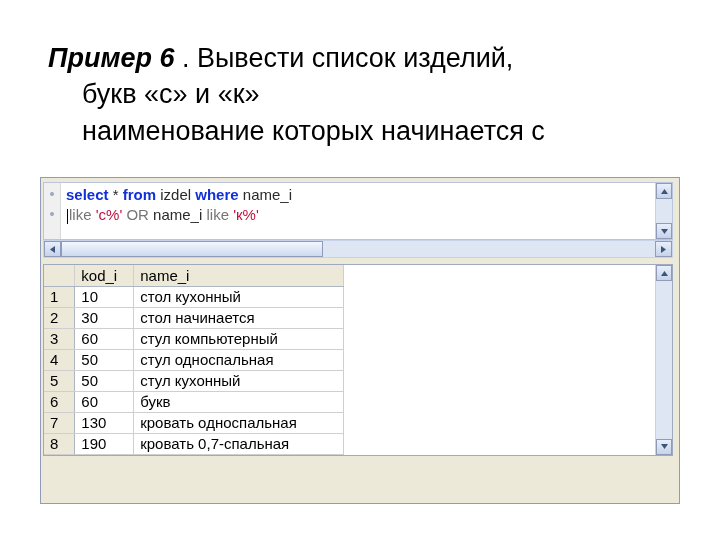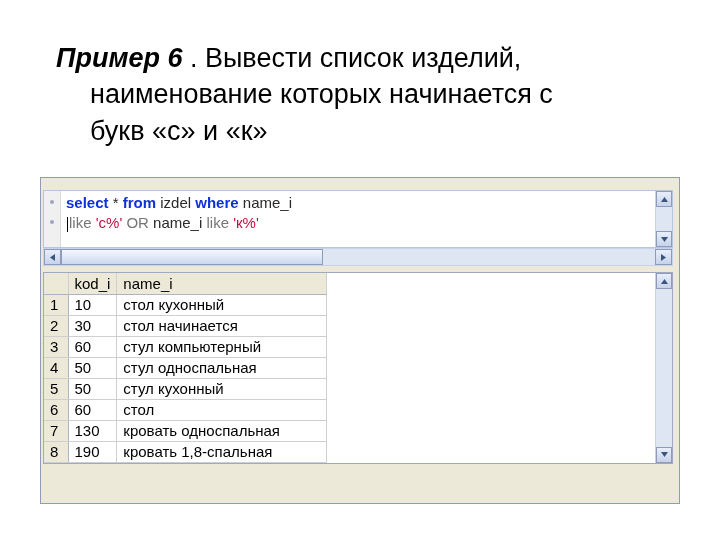--- a/index.html
+++ b/index.html
@@ -7,41 +7,41 @@
     width:720px;height:540px;
     background:#fff;
     font-family:"Segoe UI",Tahoma,Arial,sans-serif;
     color:#000;
     box-sizing:border-box;
     padding:40px 40px 0 40px;
   }
   .title{
     font-size:27px;
     line-height:1.35;
-    margin:0 0 28px 16px;
+    margin:0 0 28px 8px;
     font-family:Arial,Helvetica,sans-serif;
   }
   .title .ex{
     font-style:italic;
     font-weight:700;
   }
   .title .rest{
     font-weight:400;
   }
   .indent{padding-left:34px;display:block}
   
   .win{
     border:1px solid #8f9bb8;
     background:#ece9d8; 
     position:relative;
     height:325px;
   }
   
   .sqlpanel{
-    margin:12px 6px 0 2px;
+    margin:4px 6px 0 2px;
     height:56px;
     background:#fff;
     border:1px solid #b9c5dc;
     position:relative;
     font-family:Verdana,Tahoma,sans-serif;
     font-size:15px;
     line-height:20px;
     overflow:hidden;
   }
   .sqlpanel .gutter{
@@ -108,21 +108,21 @@
     font-size:15px;
     position:relative;
   }
   .grid table{
     border-collapse:collapse;
     width:auto;
   }
   .grid th,.grid td{
     border-right:1px solid #cfcfcf;
     border-bottom:1px solid #cfcfcf;
-    padding:1px 6px 1px 6px;
+    padding:1px 16px 1px 6px;
     text-align:left;
     height:21px;
     box-sizing:border-box;
     white-space:nowrap;
   }
   .grid th{
     background:#ece9d8;
     font-weight:400;
     border-bottom:1px solid #aeb5c2;
   }
@@ -147,22 +147,22 @@
   }
   .grid .vbar-grid .btn svg{width:7px;height:5px;fill:#3a567d}
   .col-kod{width:48px}
   .col-name{width:210px}
 </style>
 </head>
 <body>
 
 <p class="title">
   <span class="ex">Пример 6</span><span class="rest"> . </span><span class="rest">Вывести список изделий,</span>
+  <span class="indent rest">букв «с» и «к»</span>
   <span class="indent rest">наименование которых начинается с</span>
-  <span class="indent rest">букв «с» и «к»</span>
 </p>
 
 <div class="win">
 
   <div class="sqlpanel">
     <div class="gutter">
       <div class="dot"></div>
         <div class="dot"></div>
     </div>
     <pre><span class="kw">select</span><span class="id"> * </span><span class="kw">from</span><span class="id"> izdel </span><span class="kw">where</span><span class="id"> name_i</span>
@@ -228,31 +228,31 @@
             <td class="col-name">стул односпальная</td>
           </tr>
           <tr>
             <td class="rowhead">5</td>
             <td class="col-kod">50</td>
             <td class="col-name">стул кухонный</td>
           </tr>
           <tr>
             <td class="rowhead">6</td>
             <td class="col-kod">60</td>
-            <td class="col-name">стол</td>
+            <td class="col-name">букв</td>
           </tr>
           <tr>
             <td class="rowhead">7</td>
             <td class="col-kod">130</td>
             <td class="col-name">кровать односпальная</td>
           </tr>
           <tr>
             <td class="rowhead">8</td>
             <td class="col-kod">190</td>
-            <td class="col-name">кровать 1,8-спальная</td>
+            <td class="col-name">кровать 0,7-спальная</td>
           </tr>
         </tbody>
     </table>
     <div class="vbar-grid">
       <div class="btn">
           <svg viewBox="0 0 7 5">
             <polygon points="3.5,0 7,5 0,5"></polygon>
           </svg>
         </div>
       <div style="flex:1"></div>

